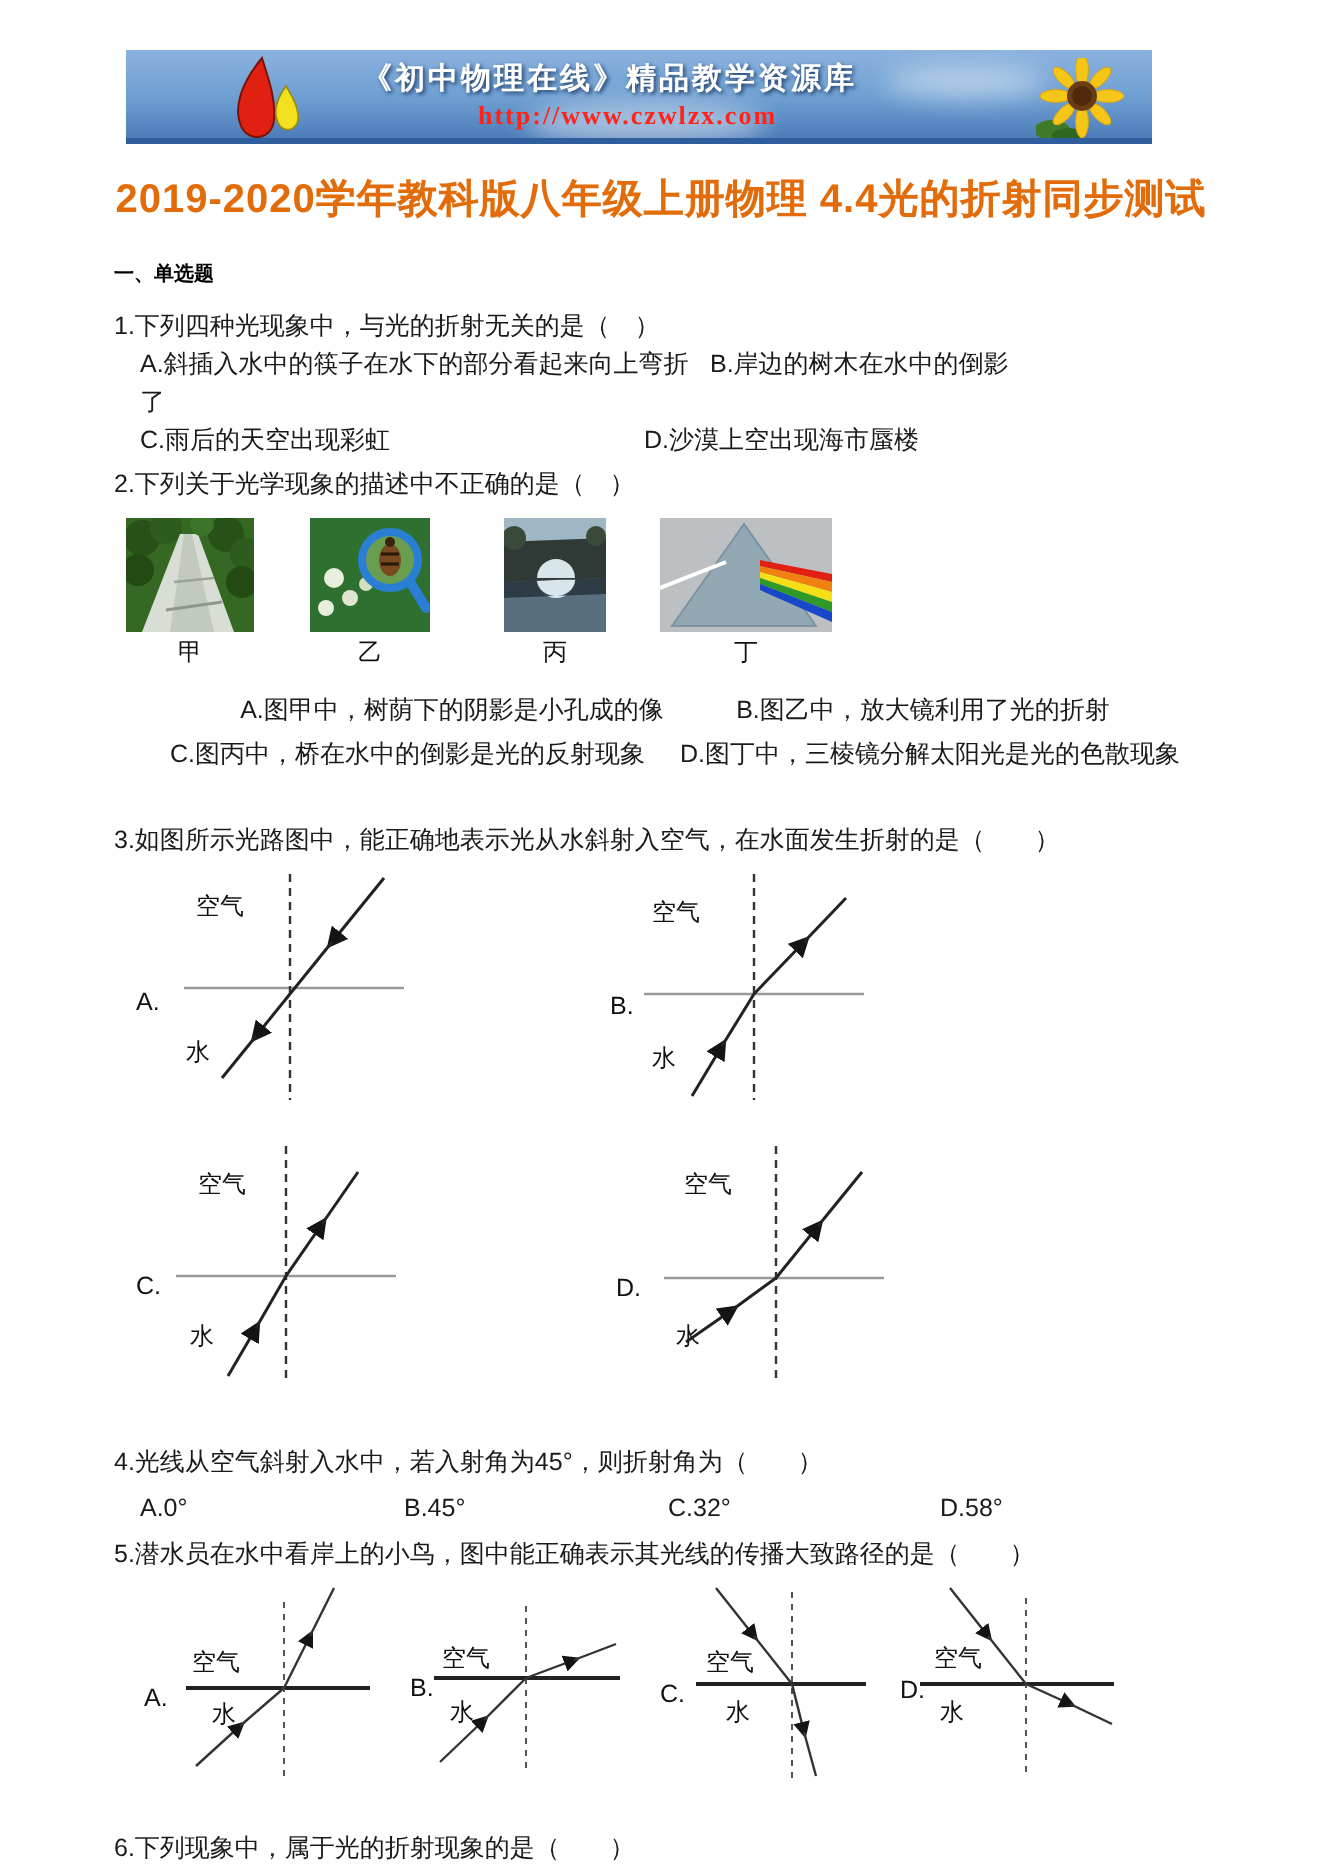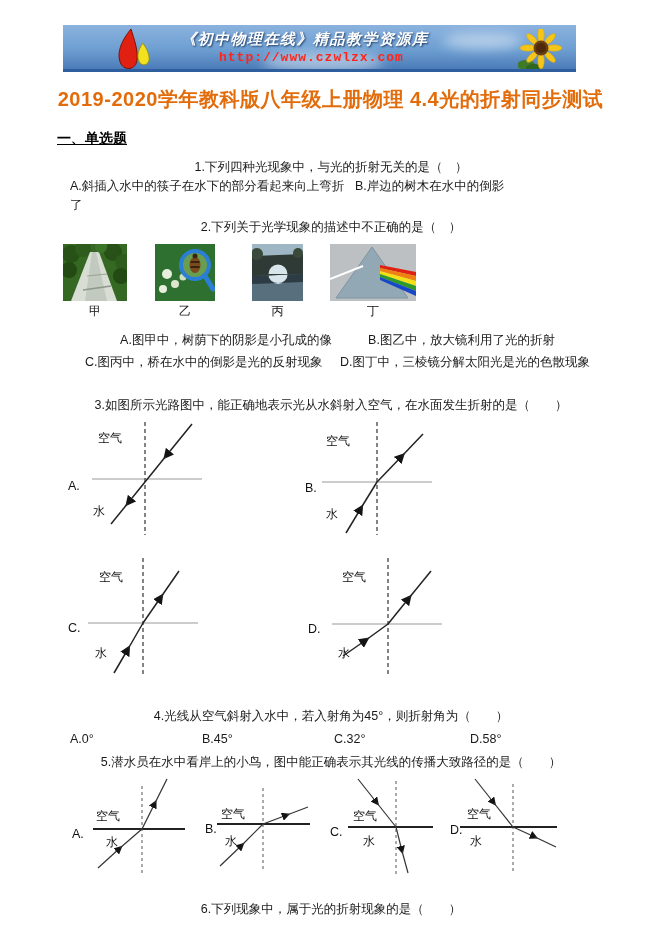--- a/index.html
+++ b/index.html
@@ -17,37 +17,37 @@
   }
   
   .banner{
     position:relative;margin:25px 0 0 63px;width:513px;height:47px;
     background:linear-gradient(to bottom,var(--banner-sky-top) 0%,#6E9FD2 55%,var(--banner-sky-bottom) 100%);
     border-bottom:3px solid #2F5E9E;overflow:hidden;
   }
   .cloud{position:absolute;background:#fff;border-radius:50%;filter:blur(6px);opacity:.45;}
   .banner-title{
     position:absolute;left:118px;top:5px;color:#fff;font-weight:bold;
-    font-size:15px;letter-spacing:1.5px;text-shadow:1px 1px 2px #1a3a66;white-space:nowrap;font-style:italic;
+    font-size:15px;letter-spacing:1.5px;text-shadow:1px 1px 2px #1a3a66;white-space:nowrap;
   }
   .banner-url{
-    position:absolute;left:156px;top:25px;color:var(--banner-url-red);
-    font-family:Liberation Mono, monospace;font-size:13px;font-weight:bold;letter-spacing:1px;
+    position:absolute;left:176px;top:25px;color:var(--banner-url-red);
+    font-family:Liberation Serif, serif;font-size:13px;font-weight:bold;letter-spacing:1px;
   }
   .banner-logo{position:absolute;left:46px;top:2px;}
   .banner-sunflower{position:absolute;right:12px;top:4px;}
   
   .doc-title{
     margin:14px 0 0 0;text-align:center;color:var(--title-orange);
     font-size:20px;font-weight:bold;letter-spacing:.5px;
   }
-  .section-heading{margin:17px 0 0 57px;font-size:14px;font-weight:bold;color:#000;text-decoration:underline;}
+  .section-heading{margin:17px 0 0 57px;font-size:10px;font-weight:bold;color:#000;}
   
   .content{margin-left:57px;width:548px;font-size:12.5px;}
-  .stem{line-height:19px;text-align:center;}
+  .stem{line-height:19px;}
   .mt10{margin-top:10px;} .mt9{margin-top:23px;} .mt4{margin-top:4px;}
   .mt3{margin-top:3px;} .mt24{margin-top:24px;}
   .optrow{display:flex;padding-left:13px;line-height:19px;}
   .optrow.tall{line-height:22px;justify-content:center;}
   .w285{width:285px;} .w252{width:252px;} .w248{width:248px;} .w255{width:255px;}
   .q4row{display:flex;padding-left:13px;margin-top:4px;line-height:19px;}
   .q4row span:nth-child(1){width:132px;}
   .q4row span:nth-child(2){width:132px;}
   .q4row span:nth-child(3){width:136px;}
   
@@ -107,20 +107,24 @@
 <div class="section-heading">一、单选题</div>
 
 <div class="content">
 
   <div>
     <div class="stem mt10">1.下列四种光现象中，与光的折射无关的是（　）</div>
     <div class="optrow">
       <span class="w285">A.斜插入水中的筷子在水下的部分看起来向上弯折了</span>
       <span>B.岸边的树木在水中的倒影</span>
     </div>
+    <div class="optrow">
+      <span class="w252">C.雨后的天空出现彩虹</span>
+      <span>D.沙漠上空出现海市蜃楼</span>
+    </div>
   </div>
 
   <div>
     <div class="stem mt3">2.下列关于光学现象的描述中不正确的是（　）</div>
 
     <div class="figrow">
 
       <div class="figcell gap28">
         <svg width="64" height="57" viewBox="0 0 64 57">
           <rect width="64" height="57" fill="#356822"></rect>

